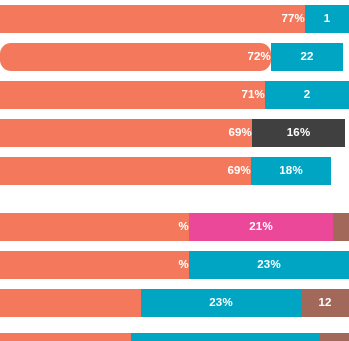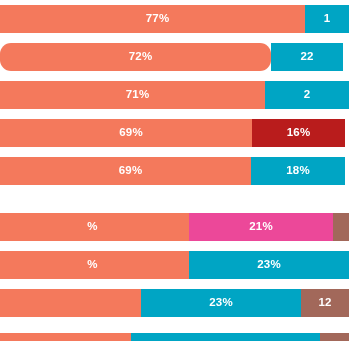--- a/index.html
+++ b/index.html
@@ -48,21 +48,21 @@
     letter-spacing: 0.2px;
     white-space: nowrap;
     line-height: 1;
     user-select: none;
   }
   .seg.orange { background: #f4795c; }
   .seg.teal   { background: #00a5c4; }
   .seg.brown  { background: #a2685a; }
 
   
-  .lab-left   { justify-content: center; padding-left: 10px; }
+  .lab-left   { justify-content: flex-end; padding-left: 10px; }
   .lab-center { justify-content: center; }
 </style>
 </head>
 <body>
 
 <div id="chart">
     <div class="bar-row" style="top: 5px;">
       <div class="seg orange lab-left" style="width: 305px; background: rgb(244, 121, 92);">
         <span class="seg-label">77%</span>
       </div>
@@ -83,29 +83,29 @@
         <span class="seg-label">71%</span>
       </div>
       <div class="seg teal lab-center" style="width: 84px; background: rgb(0, 165, 196);">
         <span class="seg-label" style="position: absolute; left: 50%; transform: translateX(-50%);">2</span>
       </div>
     </div>
     <div class="bar-row" style="top: 119px;">
       <div class="seg orange lab-left" style="width: 252px; background: rgb(244, 121, 92);">
         <span class="seg-label">69%</span>
       </div>
-      <div class="seg teal lab-center" style="width: 93px; background: #b91c1c; justify-content: center;">
+      <div class="seg teal lab-center" style="width: 93px; background: #404040; justify-content: center;">
         <span class="seg-label">16%</span>
       </div>
     </div>
     <div class="bar-row" style="top: 157px;">
       <div class="seg orange lab-left" style="width: 251px; background: rgb(244, 121, 92);">
         <span class="seg-label">69%</span>
       </div>
-      <div class="seg teal lab-center" style="width: 94px; background: rgb(0, 165, 196);">
+      <div class="seg teal lab-center" style="width: 80px; background: rgb(0, 165, 196);">
         <span class="seg-label">18%</span>
       </div>
     </div>
     <div class="bar-row" style="top: 213px;">
       <div class="seg orange lab-left" style="width: 189px; background: rgb(244, 121, 92); padding-left: 0px;">
         <span class="seg-label" style="margin-left: -4px;">%</span>
       </div>
       <div class="seg teal lab-center" style="width: 144px; background: #ec4899;">
         <span class="seg-label">21%</span>
       </div>

